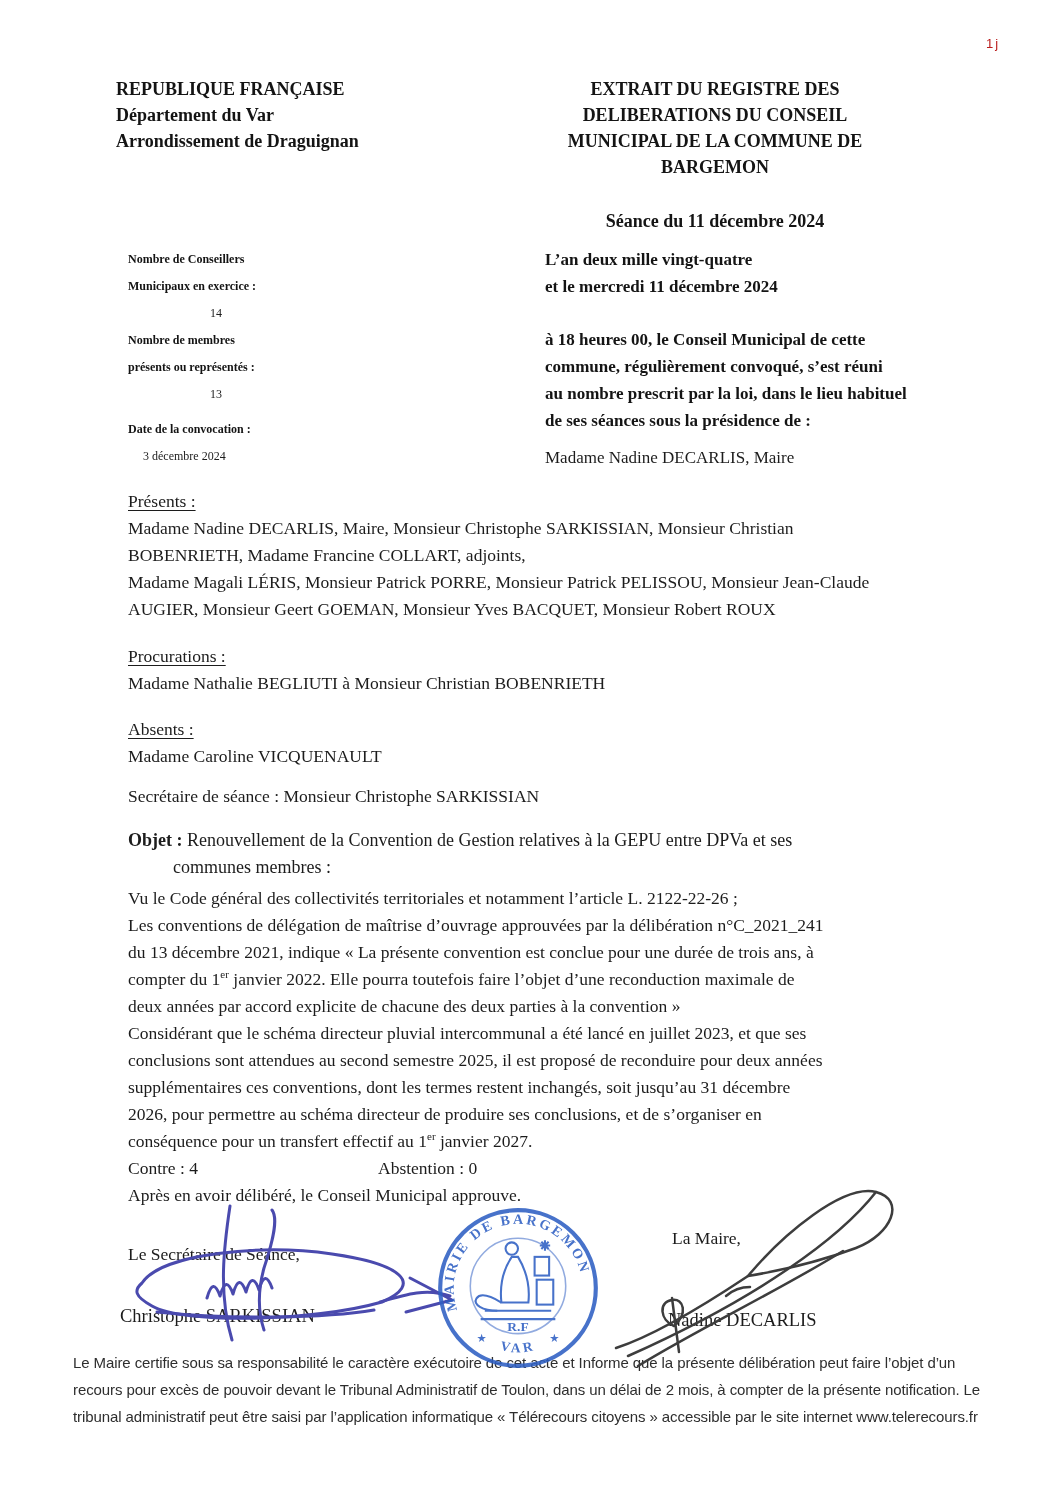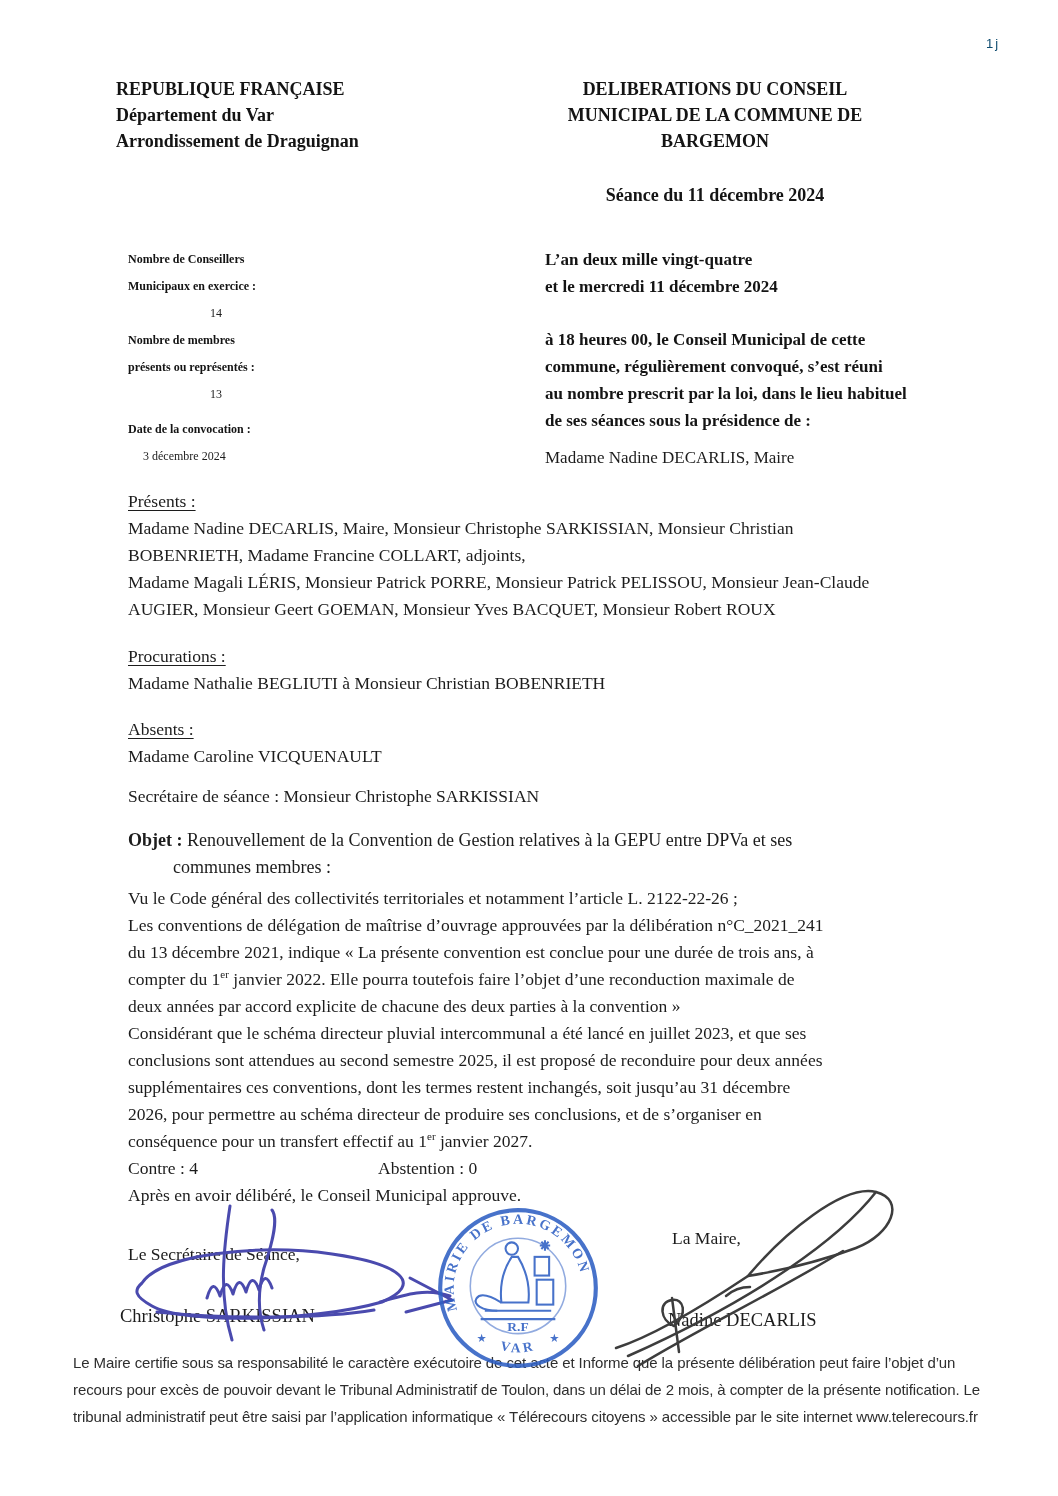--- a/index.html
+++ b/index.html
@@ -8,21 +8,21 @@
     position:relative; width:1058px; height:1496px; margin:0 auto;
     background:#ffffff; overflow:hidden;
     font-family:"Liberation Serif","DejaVu Serif",serif;
     color:#1c1c1c;
   }
   .b { font-weight:bold; }
   .u { text-decoration:underline; text-underline-offset:3px; }
   .line { white-space:nowrap; }
 
   
-  .corner-mark { position:absolute; left:986px; top:36px; font-size:13px; color:#0c4a6e; letter-spacing:2px; font-family:"Liberation Sans",sans-serif; }
+  .corner-mark { position:absolute; left:986px; top:36px; font-size:13px; color:#b91c1c; letter-spacing:2px; font-family:"Liberation Sans",sans-serif; }
 
   
   .hdr-left { position:absolute; left:116px; top:76px; font-size:18px; line-height:26px; font-weight:bold; color:#141414; }
   .hdr-right { position:absolute; left:520px; top:76px; width:390px; text-align:center; font-size:18px; line-height:26px; font-weight:bold; color:#141414; }
   .seance { margin-top:28px; }
 
   
   .info-left { position:absolute; left:128px; top:246px; width:290px; font-size:12px; line-height:27px; }
   .info-left .lbl { font-weight:bold; color:#141414; }
   .val-center { margin-left:82px; }
@@ -72,20 +72,21 @@
 
   <div class="corner-mark">1j</div>
 
   <div class="hdr-left">
     <div class="line">REPUBLIQUE FRANÇAISE</div>
     <div class="line">Département du Var</div>
     <div class="line">Arrondissement de Draguignan</div>
   </div>
 
   <div class="hdr-right">
+    <div>EXTRAIT DU REGISTRE DES</div>
     <div>DELIBERATIONS DU CONSEIL</div>
     <div>MUNICIPAL DE LA COMMUNE DE</div>
     <div>BARGEMON</div>
     <div class="seance">Séance du 11 décembre 2024</div>
   </div>
 
   <div class="info-left">
     <div class="lbl line">Nombre de Conseillers</div>
     <div class="lbl line">Municipaux en exercice :</div>
     <div class="val-center">14</div>

